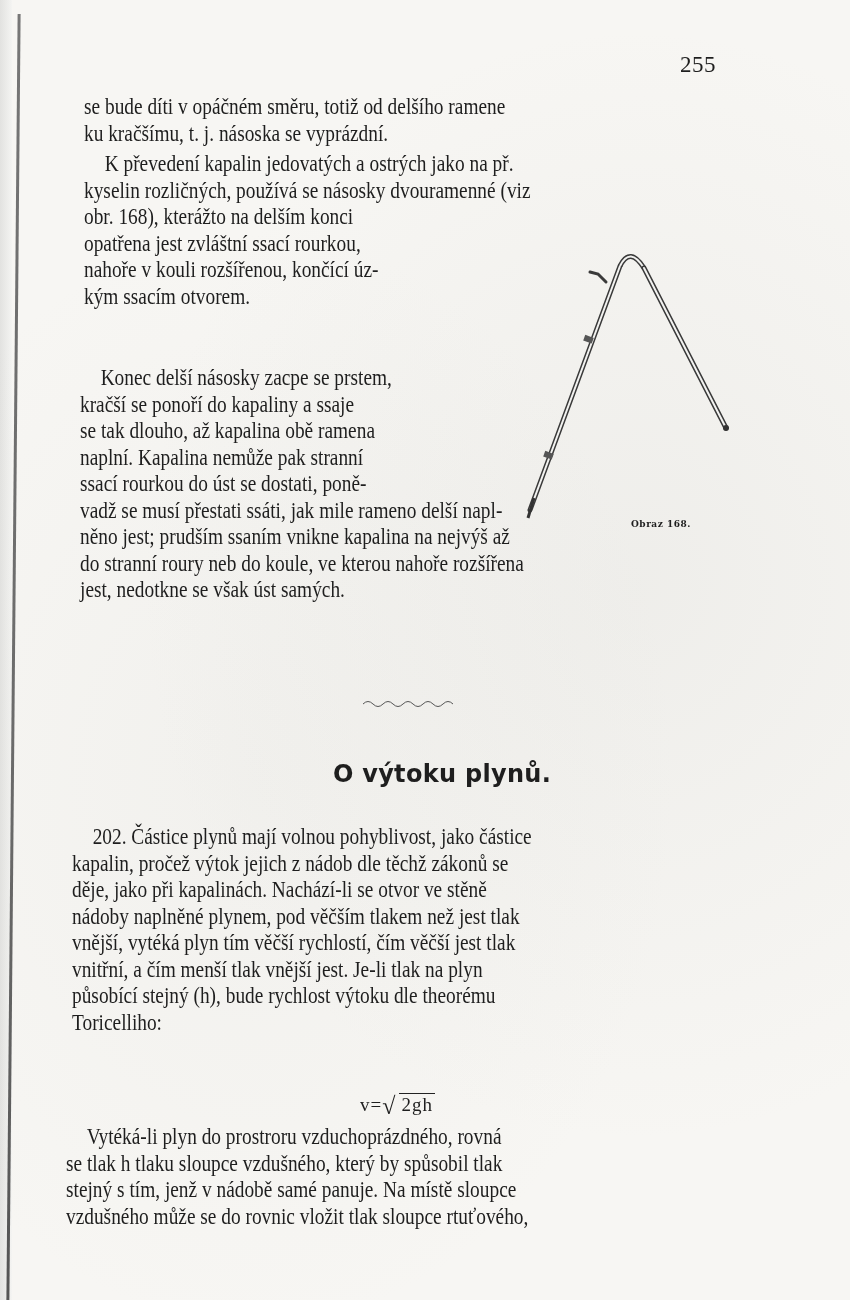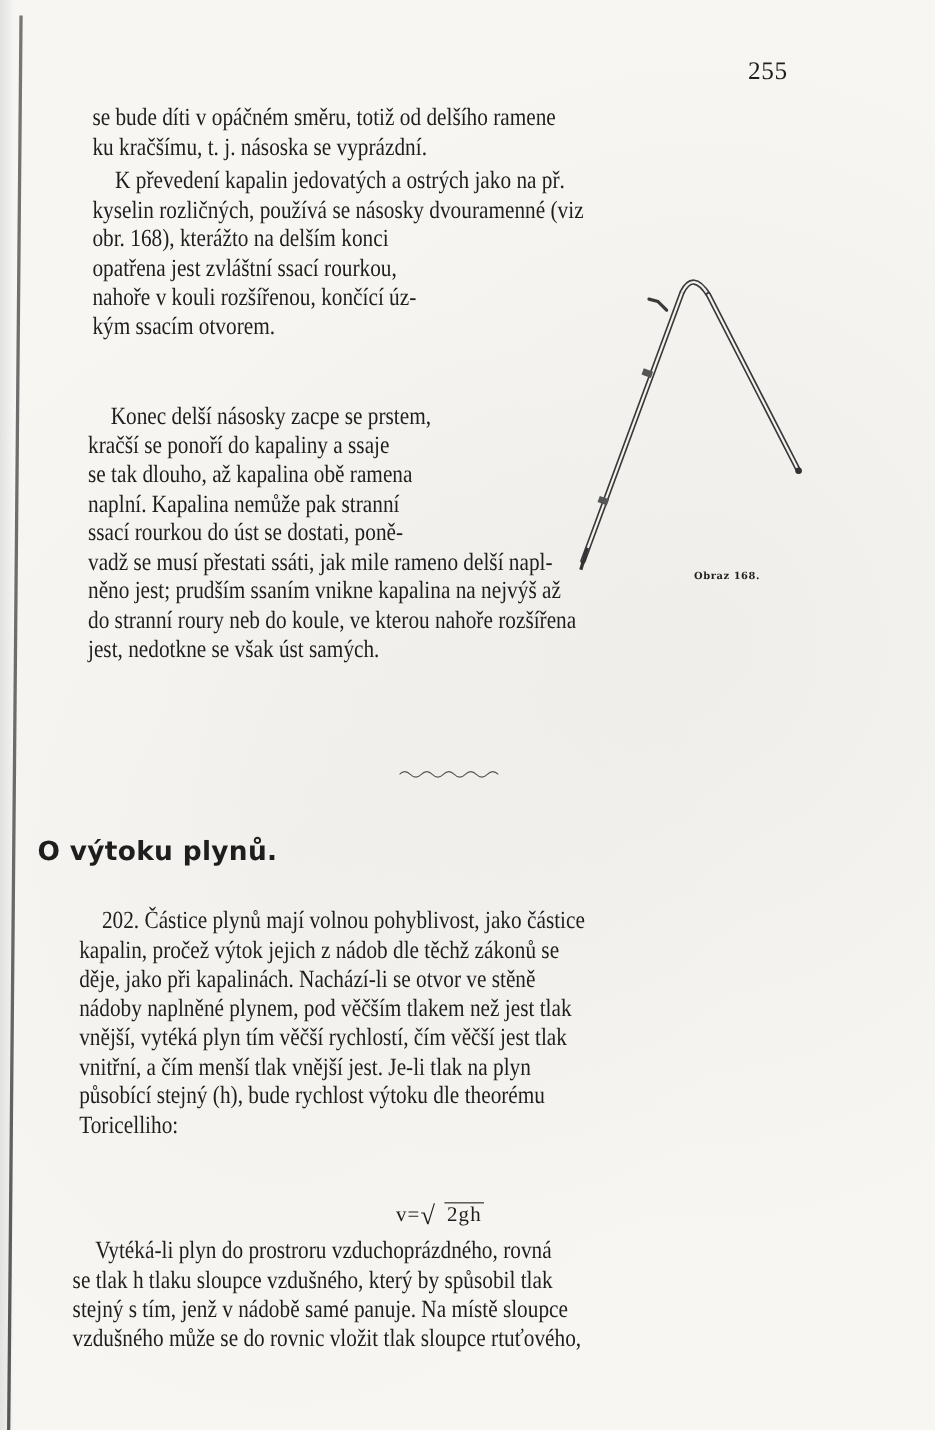--- a/index.html
+++ b/index.html
@@ -47,34 +47,35 @@
       position: absolute; left: 595px; top: 519px;
       font-size: 9px; font-weight: bold; letter-spacing: 0.5px;
       font-family: "DejaVu Serif", serif;
       padding-left: 36px;
     }
     .ornament {
       position: absolute; left: 363px; top: 698px; width: 95px; height: 10px;
     }
     .section-heading {
       position: absolute; left: 0; width: 850px; top: 760px;
+      text-align: center;
       font-family: "DejaVu Sans", sans-serif;
       font-size: 24px;
       font-weight: bold;
       letter-spacing: 0.3px;
     }
     .section-heading span { display: inline-block; margin-left: 34px; }
     .formula {
       position: absolute; left: 360px; top: 1093px;
       font-size: 19px; letter-spacing: 1px;
       display: flex; align-items: flex-end;
     }
     .formula .radical {
       display: inline-block; border-top: 1.5px solid #222;
-      padding: 0 2px; margin-left: 9px;
+      padding: 0 2px; margin-left: 4px;
     }
     .formula .root-sign { font-size: 24px; line-height: 20px; margin-right: -1px; }
   </style>
 </head>
 <body>
 
 <div class="binding-shadow"></div>
 <div class="binding-line"></div>
 <div class="page-shade"></div>
 

